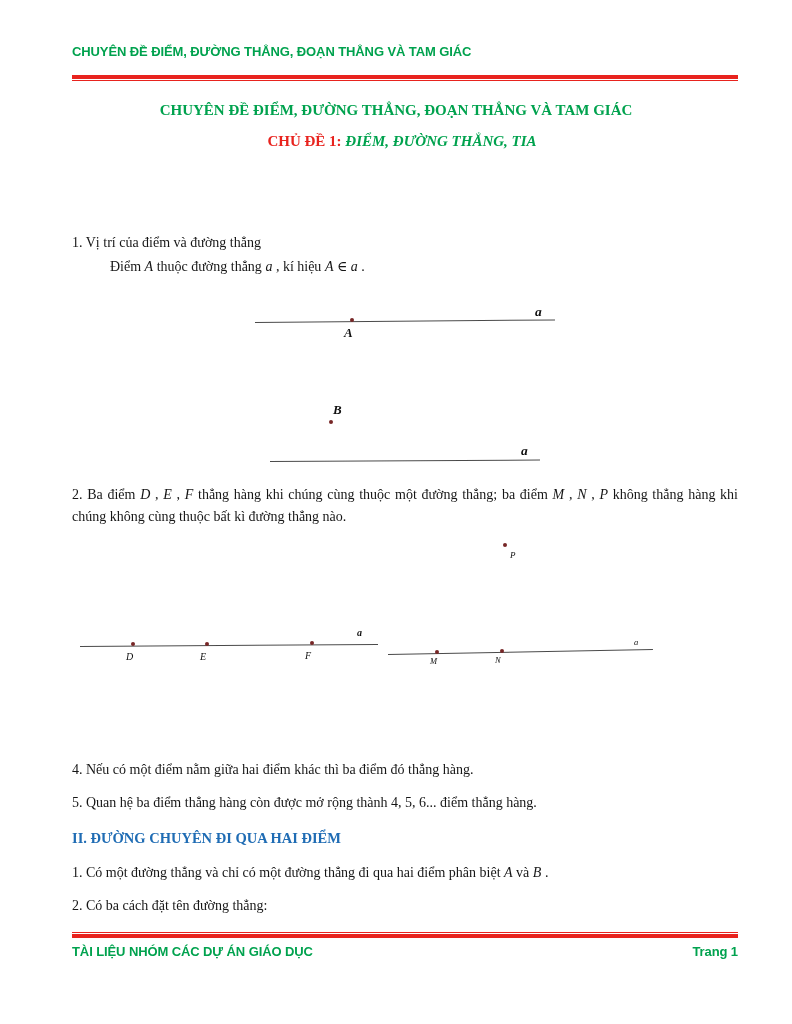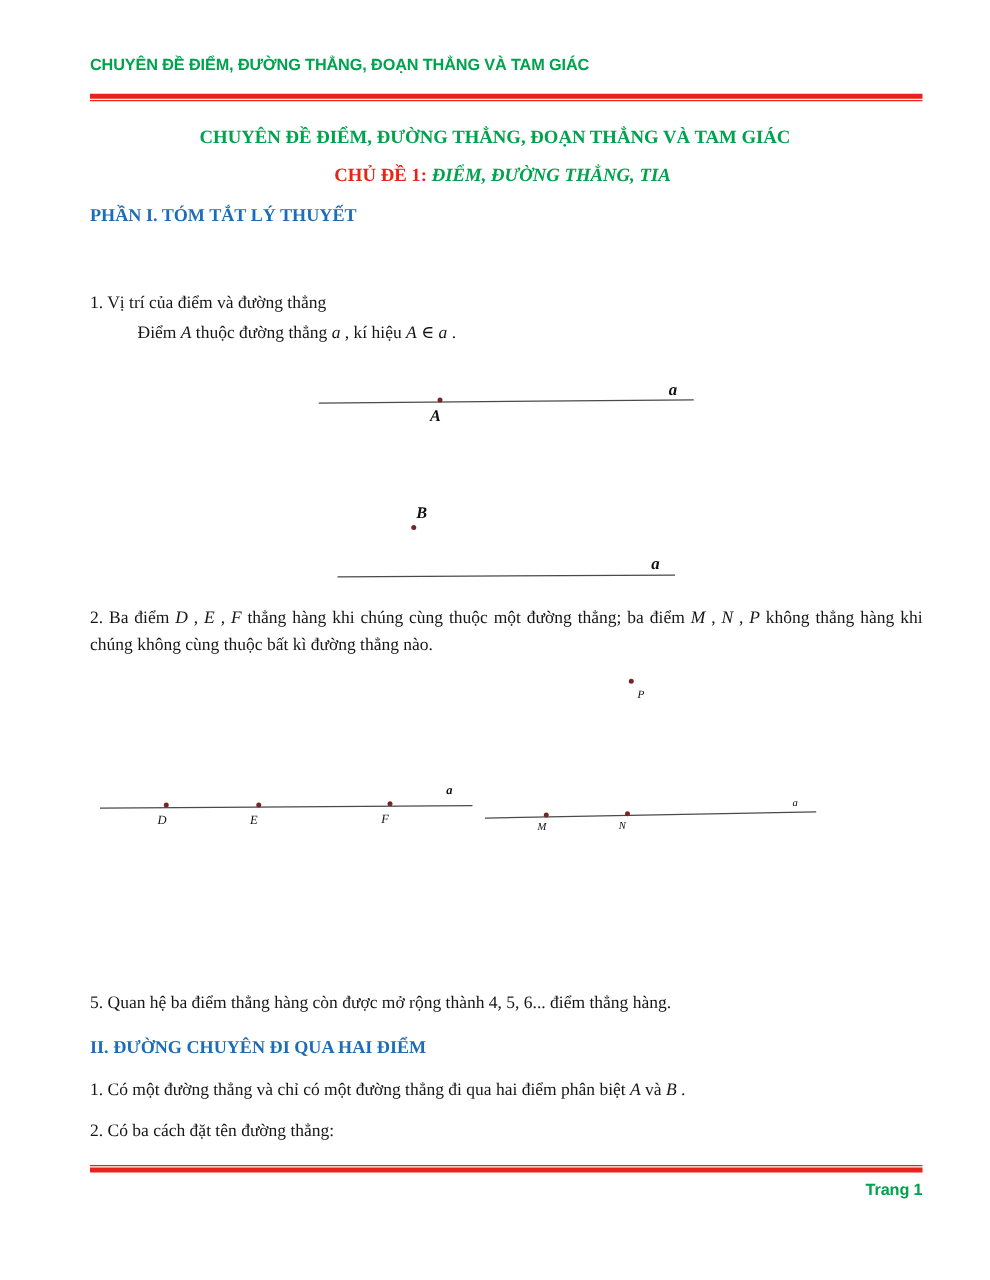--- a/index.html
+++ b/index.html
@@ -52,21 +52,20 @@
     <div class="gap"></div>
     <div class="thin"></div>
   </div>
 
   <div class="abs doc-title" style="left:0;top:101px;width:792px;">CHUYÊN ĐỀ ĐIỂM, ĐƯỜNG THẲNG, ĐOẠN THẲNG VÀ TAM GIÁC</div>
 
   <div class="abs topic" style="left:0;top:132px;width:792px;">
     <span class="red">CHỦ ĐỀ 1: </span><span class="grn">ĐIỂM, ĐƯỜNG THẲNG, TIA</span>
   </div>
 
-  <div class="abs h-blue" style="left:72px;top:164px;">PHẦN I. TÓM TẮT LÝ THUYẾT</div>
 
   <div class="abs body-text" style="left:72px;top:234px;">1. Vị trí của điểm và đường thẳng</div>
 
   <div class="abs body-text" style="left:110px;top:258px;"><span>Điểm </span><span class="mvar">A</span><span> thuộc đường thẳng </span><span class="mvar">a</span><span> , kí hiệu </span><span class="mvar">A</span><span> ∈ </span><span class="mvar">a</span><span> .</span></div>
 
   <div class="figline" style="left:255px;top:322px;width:300px;transform:rotate(-0.5deg);"></div>
   <div class="dot" style="left:350px;top:318px;"></div>
   <span class="flabel b" style="left:344px;top:326px;font-size:13px;">A</span>
   <span class="flabel b" style="left:535px;top:305px;font-size:13.5px;">a</span>
 
@@ -90,28 +89,30 @@
   <span class="flabel" style="left:305px;top:651px;font-size:10px;">F</span>
   <span class="flabel b" style="left:357px;top:628px;font-size:10px;">a</span>
 
   <div class="figline" style="left:388px;top:654px;width:265px;transform:rotate(-1.1deg);"></div>
   <div class="dot" style="left:435px;top:650px;"></div>
   <div class="dot" style="left:500px;top:649px;"></div>
   <span class="flabel" style="left:430px;top:657px;font-size:8.5px;">M</span>
   <span class="flabel" style="left:495px;top:656px;font-size:8.5px;">N</span>
   <span class="flabel" style="left:634px;top:638px;font-size:8.5px;">a</span>
 
+  <div class="abs body-text" style="left:72px;top:761px;">4. Nếu có một điểm nằm giữa hai điểm khác thì ba điểm đó thẳng hàng.</div>
   <div class="abs body-text" style="left:72px;top:794px;">5. Quan hệ ba điểm thẳng hàng còn được mở rộng thành 4, 5, 6... điểm thẳng hàng.</div>
 
   <div class="abs h-blue" style="left:72px;top:829px;">II. ĐƯỜNG CHUYÊN ĐI QUA HAI ĐIỂM</div>
 
   <div class="abs body-text" style="left:72px;top:864px;"><span>1. Có một đường thẳng và chỉ có một đường thẳng đi qua hai điểm phân biệt </span><span class="mvar">A</span><span> và </span><span class="mvar">B</span><span> .</span></div>
   <div class="abs body-text" style="left:72px;top:897px;">2. Có ba cách đặt tên đường thẳng:</div>
 
   <div class="abs rule-bot" style="left:72px;top:932px;width:666px;">
     <div class="thin"></div>
     <div class="gap"></div>
     <div class="bar"></div>
   </div>
 
+  <div class="abs sans running" style="left:72px;top:944px;">TÀI LIỆU NHÓM CÁC DỰ ÁN GIÁO DỤC</div>
   <div class="abs sans running" style="right:54px;top:944px;">Trang 1</div>
 
 </div>
 
 </body></html>

